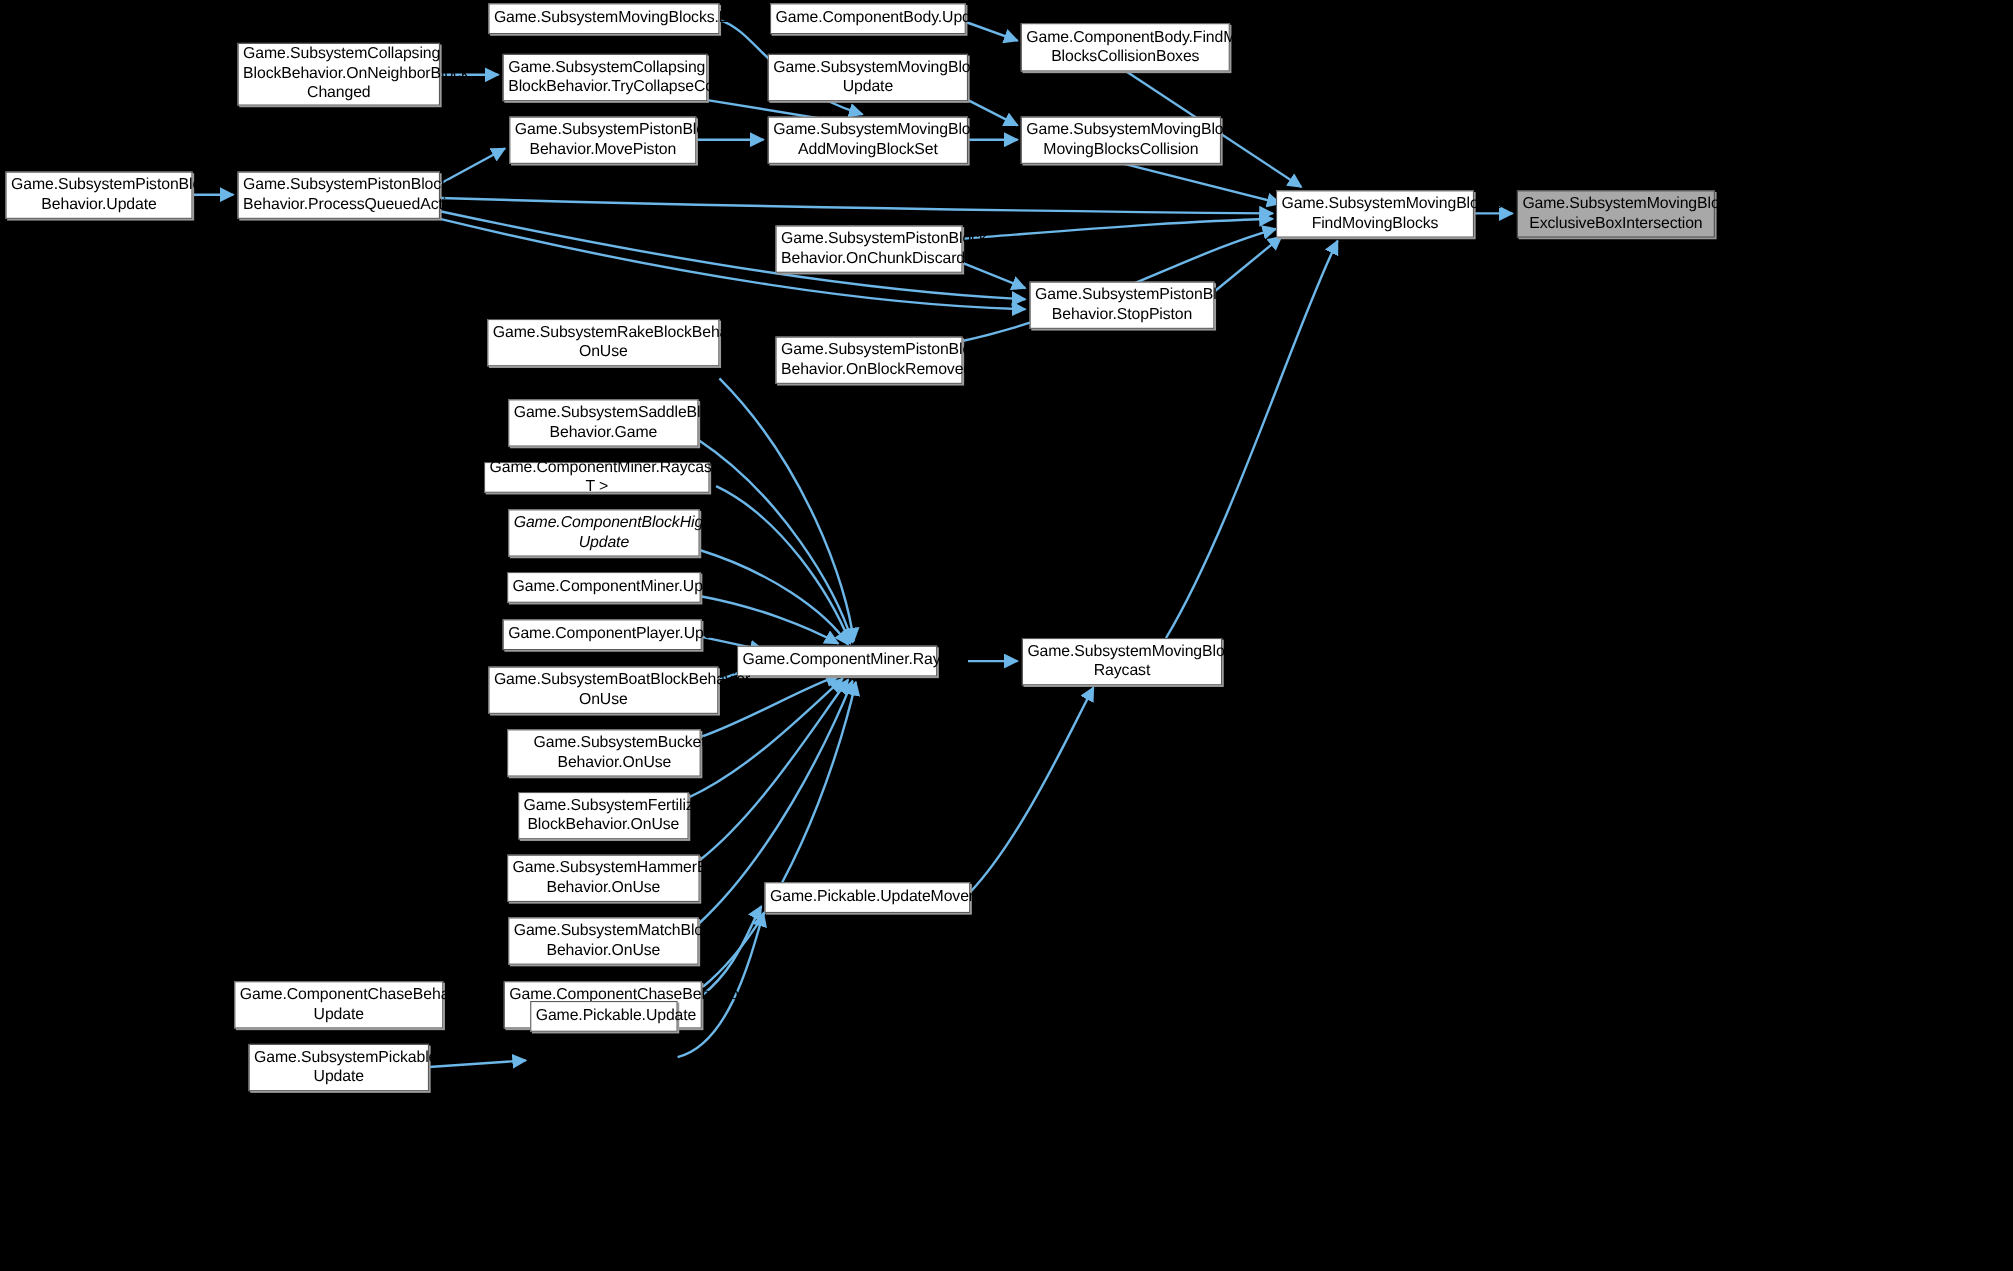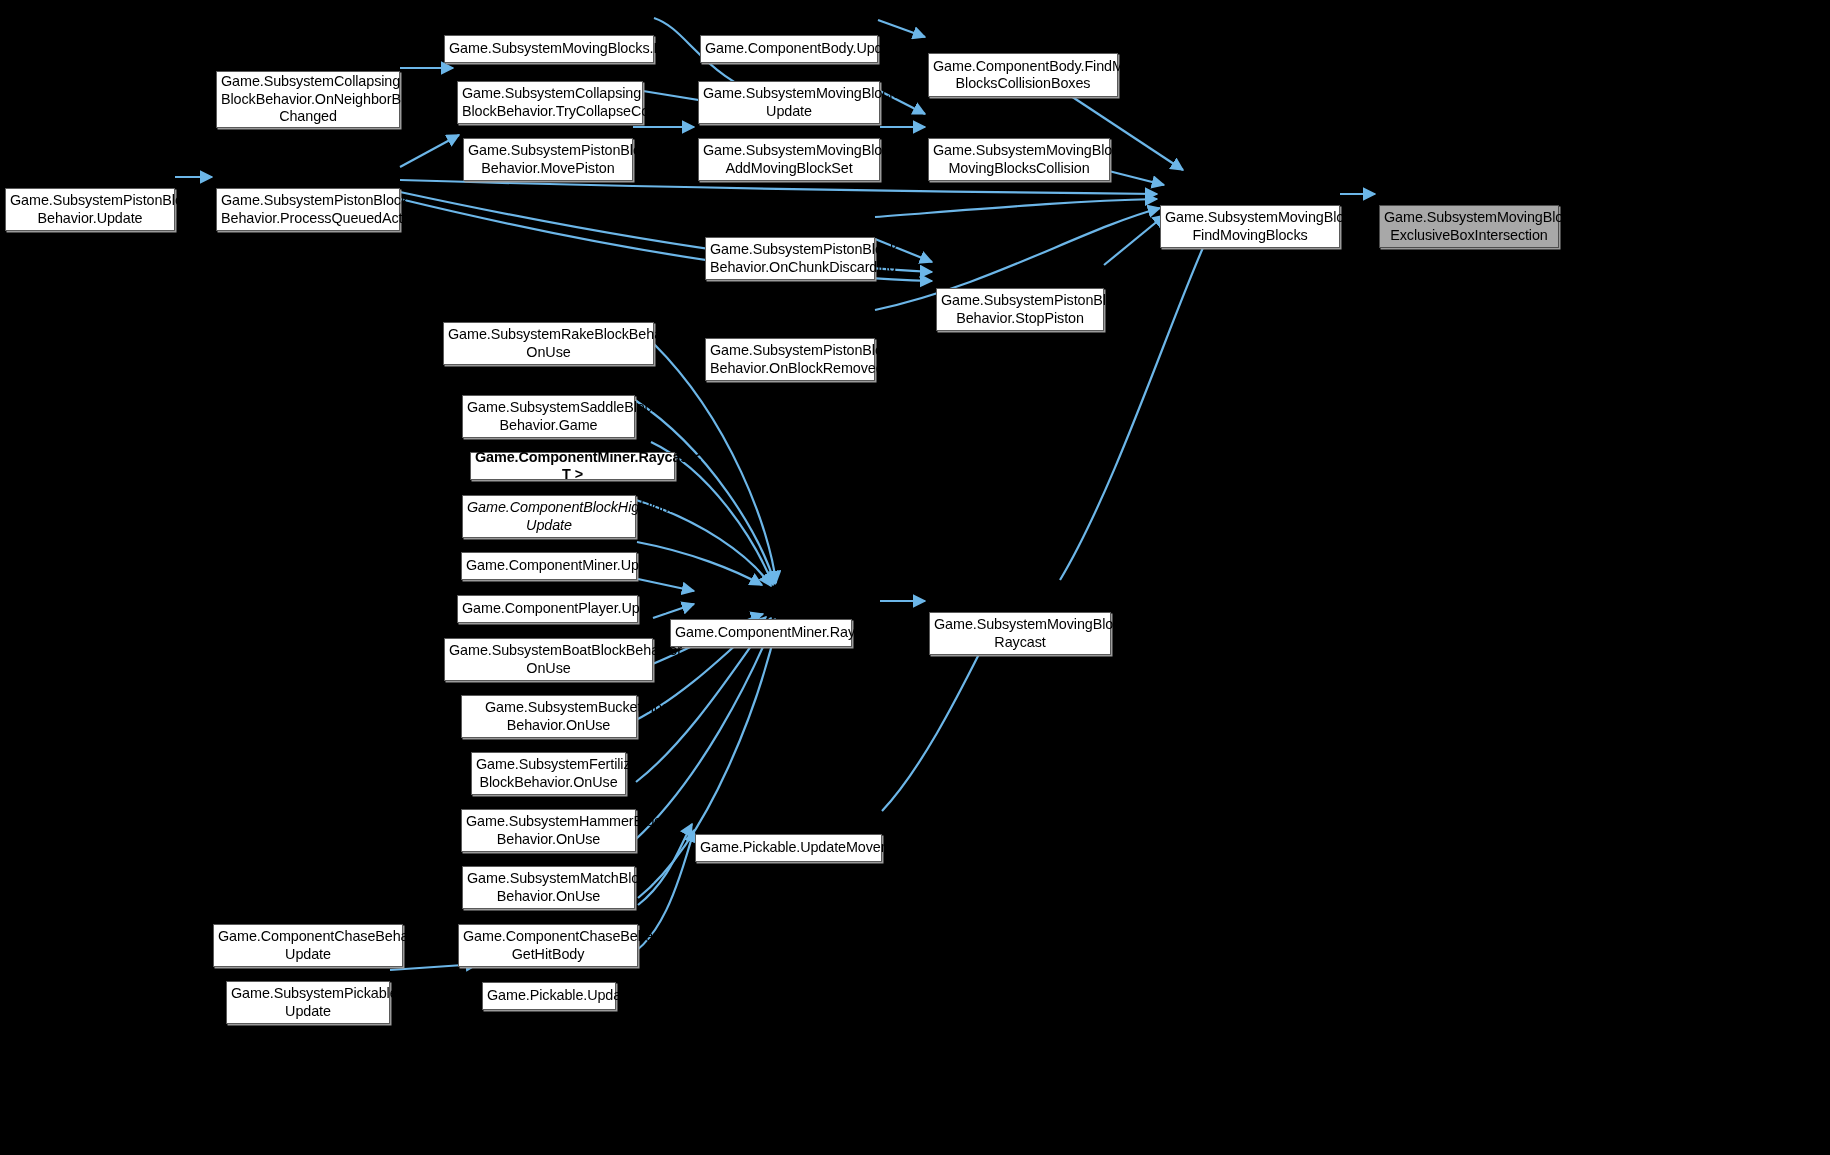--- a/index.html
+++ b/index.html
@@ -31,21 +31,20 @@
     display: flex;
     align-items: center;
     justify-content: center;
     text-align: center;
     color: #000000;
     font-size: 14.4px;
     line-height: 17.5px;
     letter-spacing: -0.1px;
     padding: 0 4px;
     z-index: 2;
-    margin-top: 32px;
   }
   .node.highlight {
     background: #a8a8a8;
     border: 1px solid #4d4d4d;
   }
   .node-label {
     display: block;
     width: 100%;
     white-space: pre-line;
   }
@@ -165,21 +164,21 @@
 OnUse</span>
       </div>
       <div class="node" style="left: 705px; top: 306px; width: 170px; height: 43px;">
         <span class="node-label">Game.SubsystemPistonBlock
 Behavior.OnBlockRemoved</span>
       </div>
       <div class="node" style="left: 462px; top: 363px; width: 173px; height: 43px;">
         <span class="node-label">Game.SubsystemSaddleBlock
 Behavior.Game</span>
       </div>
-      <div class="node" style="left: 470px; top: 420px; width: 205px; height: 28px; font-weight: bold;">
+      <div class="node" style="left: 440px; top: 420px; width: 205px; height: 28px;">
         <span class="node-label">Game.ComponentMiner.Raycast&lt; T &gt;</span>
       </div>
       <div class="node" style="left: 462px; top: 463px; width: 174px; height: 43px; font-style: italic;">
         <span class="node-label">Game.ComponentBlockHighlight.
 Update</span>
       </div>
       <div class="node" style="left: 461px; top: 520px; width: 176px; height: 28px;">
         <span class="node-label">Game.ComponentMiner.Update</span>
       </div>
       <div class="node" style="left: 457px; top: 563px; width: 181px; height: 28px;">
@@ -220,17 +219,17 @@
 Update</span>
       </div>
       <div class="node" style="left: 458px; top: 892px; width: 180px; height: 43px;">
         <span class="node-label">Game.ComponentChaseBehavior.
 GetHitBody</span>
       </div>
       <div class="node" style="left: 226px; top: 949px; width: 164px; height: 43px;">
         <span class="node-label">Game.SubsystemPickables.
 Update</span>
       </div>
-      <div class="node" style="left: 482px; top: 950px; width: 134px; height: 28px;">
+      <div class="node" style="left: 482px; top: 910px; width: 134px; height: 28px;">
         <span class="node-label">Game.Pickable.Update</span>
       </div>
     </div>
 </div>
 
 </body></html>

